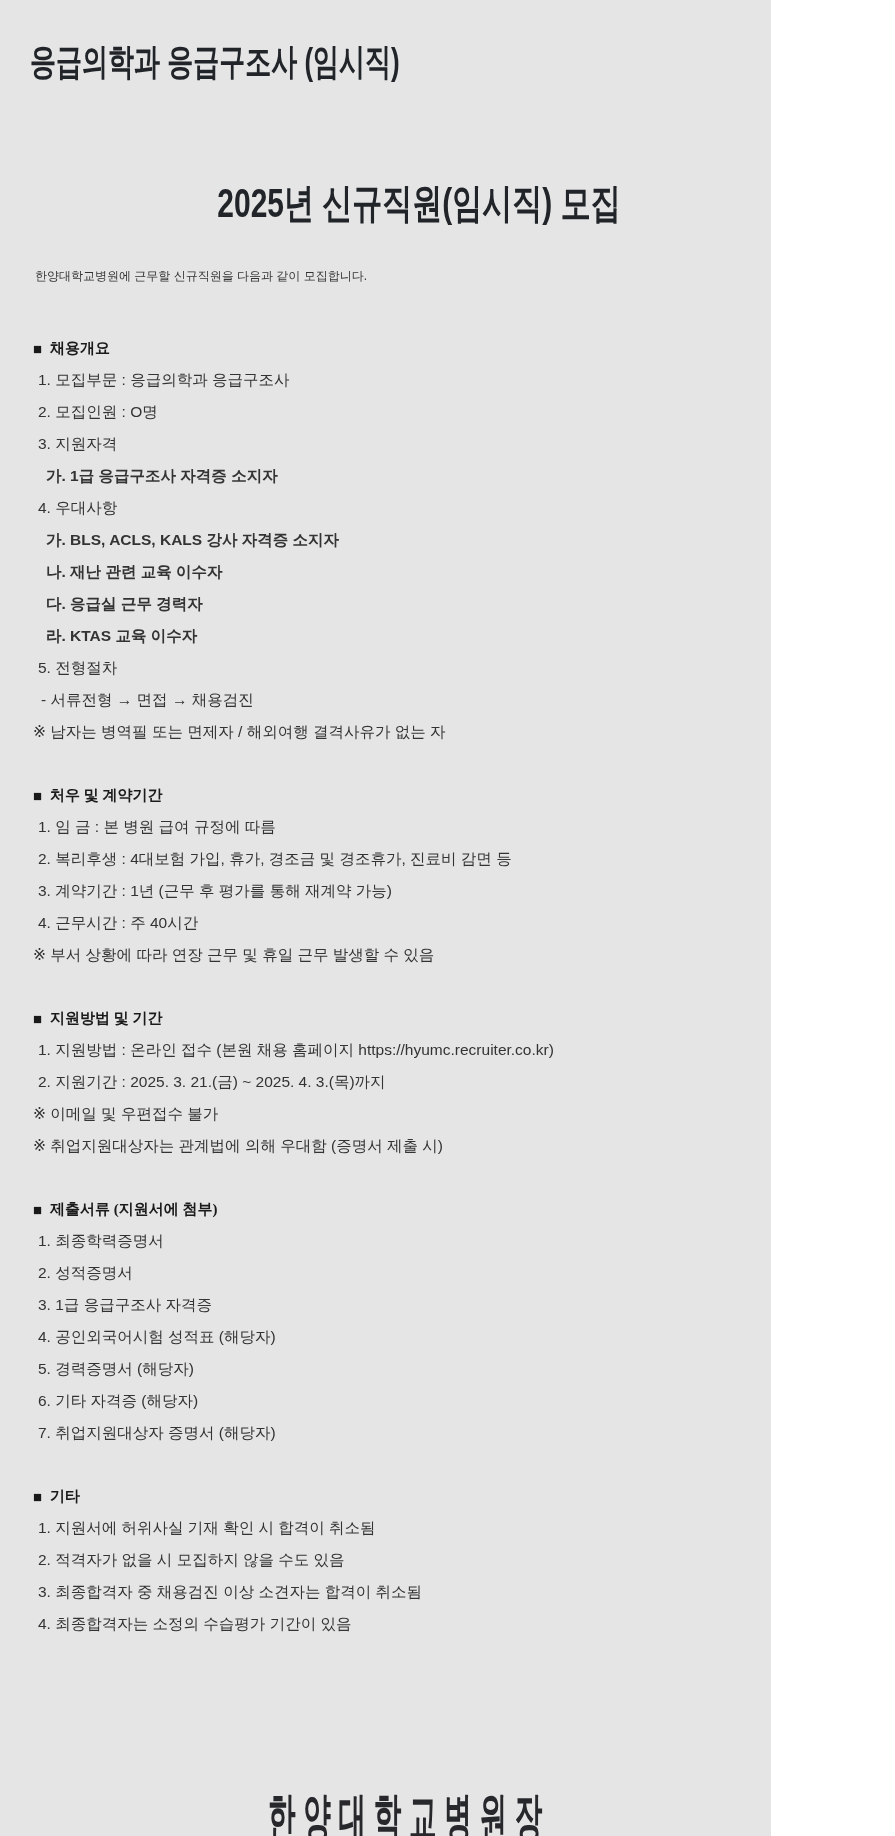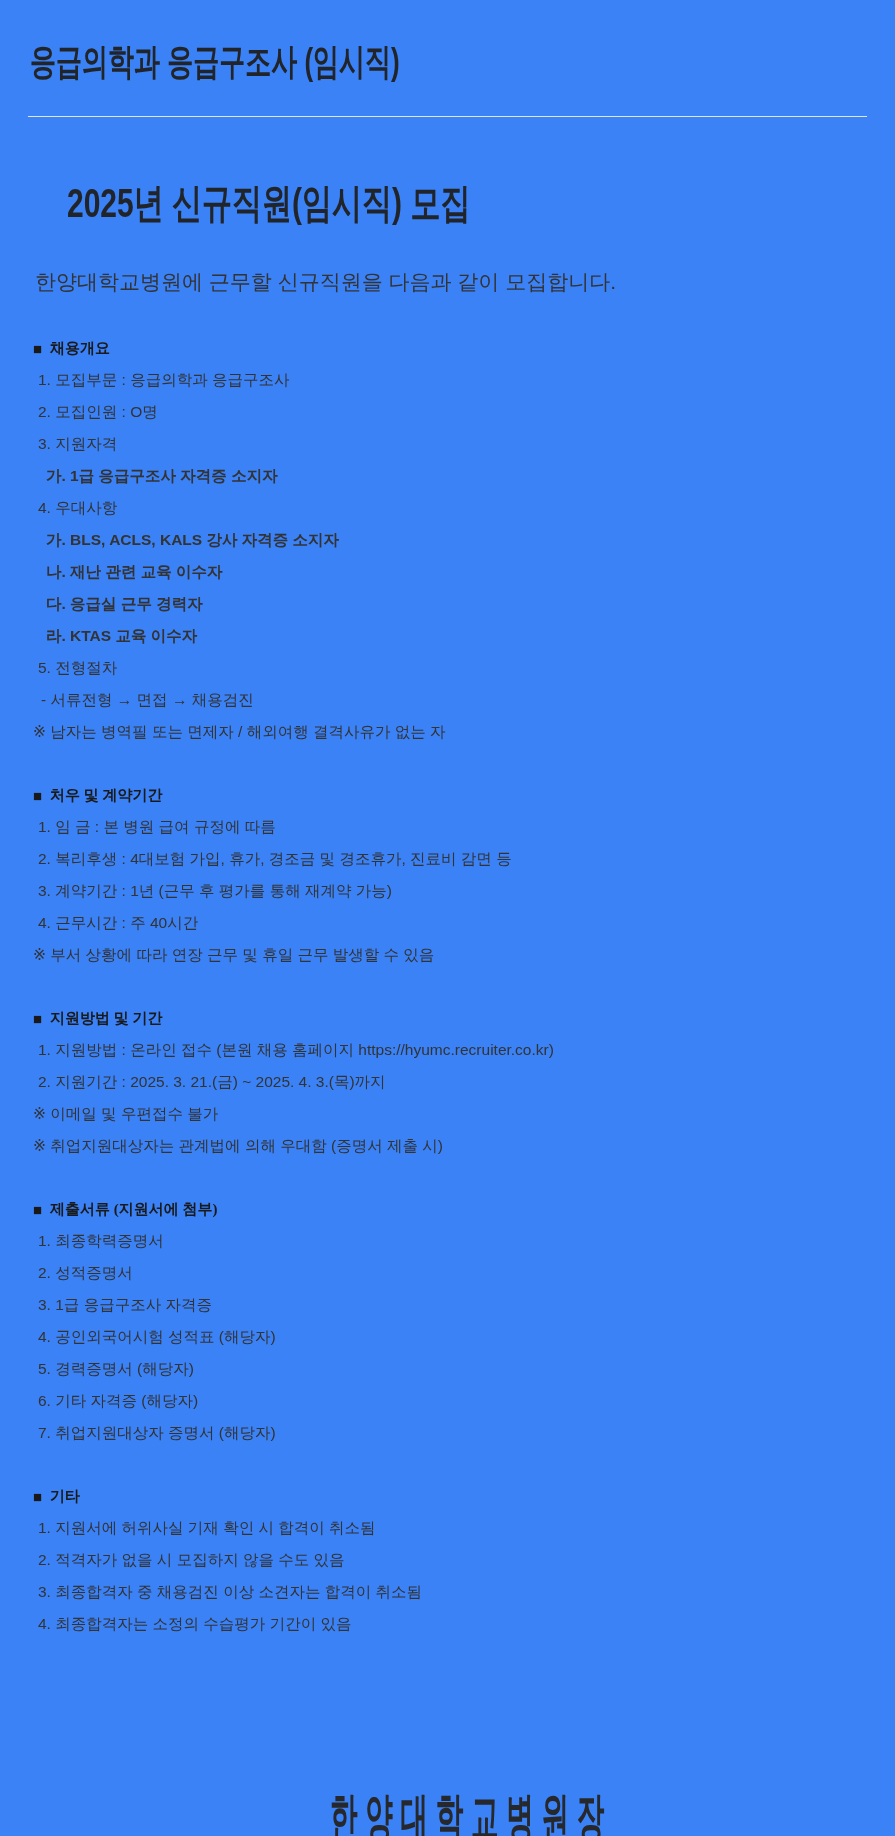--- a/index.html
+++ b/index.html
@@ -1,21 +1,21 @@
 <!DOCTYPE html>
 <html lang="ko"><head>
 <meta charset="utf-8">
 <style>
   html, body { margin: 0; padding: 0; background: #ffffff; }
   .page {
     position: relative;
-    width: 895px;
+    width: 771px;
     height: 1836px;
     overflow: hidden;
-    background: #3b82f6;
+    background: #e5e5e5;
     font-family: "Liberation Sans", "DejaVu Sans", sans-serif;
     color: #333333;
   }
   
   .page-title {
     position: absolute;
     top: 38px; left: 30px;
     margin: 0;
     font-size: 26px;
     font-weight: 700;
@@ -28,36 +28,37 @@
     position: absolute;
     top: 116px; left: 28px; right: 28px;
     height: 1px;
     background: #e2e4e6;
   }
   
   .heading-wrap {
     position: absolute;
     top: 176px; left: 0; right: 0;
     padding-left: 67px;
+    text-align: center;
   }
   .notice-heading {
     display: inline-block;
     margin: 0;
     font-size: 30px;
     font-weight: 700;
     color: #212529;
     white-space: nowrap;
     transform: scaleY(1.35);
     transform-origin: center top;
   }
   .intro {
     position: absolute;
     top: 268px; left: 35px; right: 30px;
     margin: 0;
-    font-size: 21px;
+    font-size: 12px;
     color: #333333;
   }
   
   .sections {
     position: absolute;
     top: 332px; left: 0; right: 0;
   }
   .section + .section { margin-top: 31px; }
   .line {
     height: 32px;

